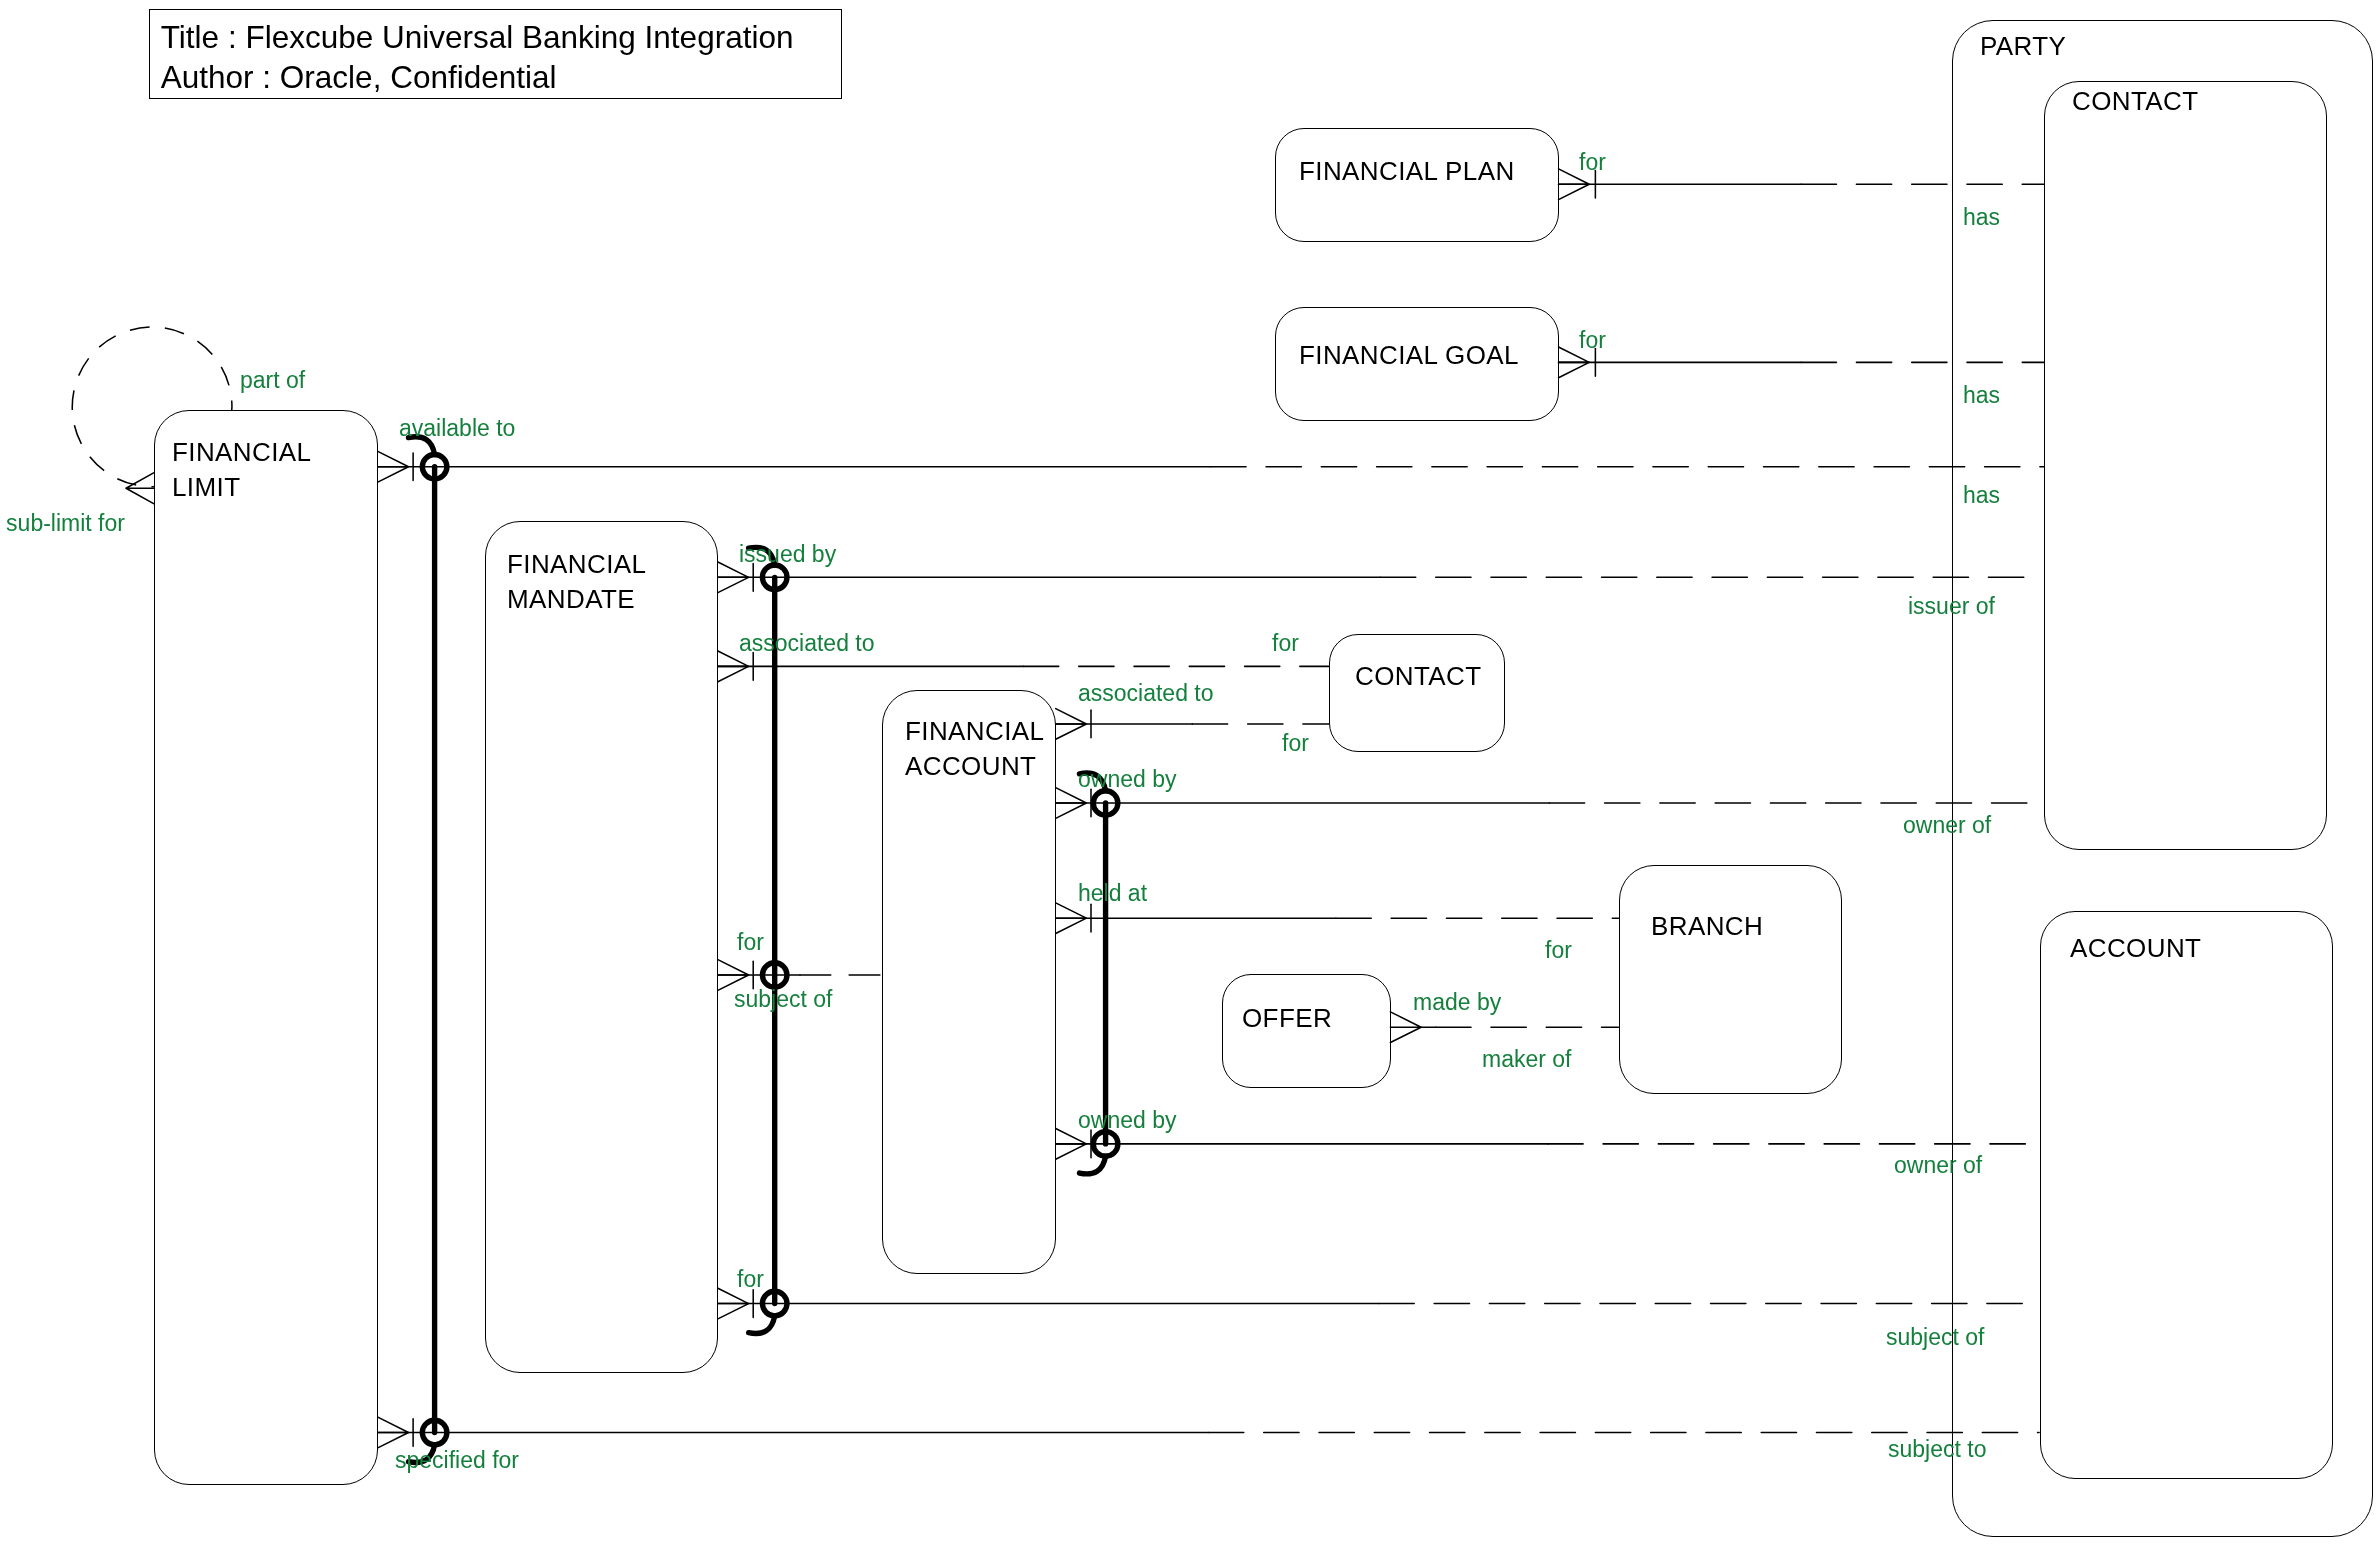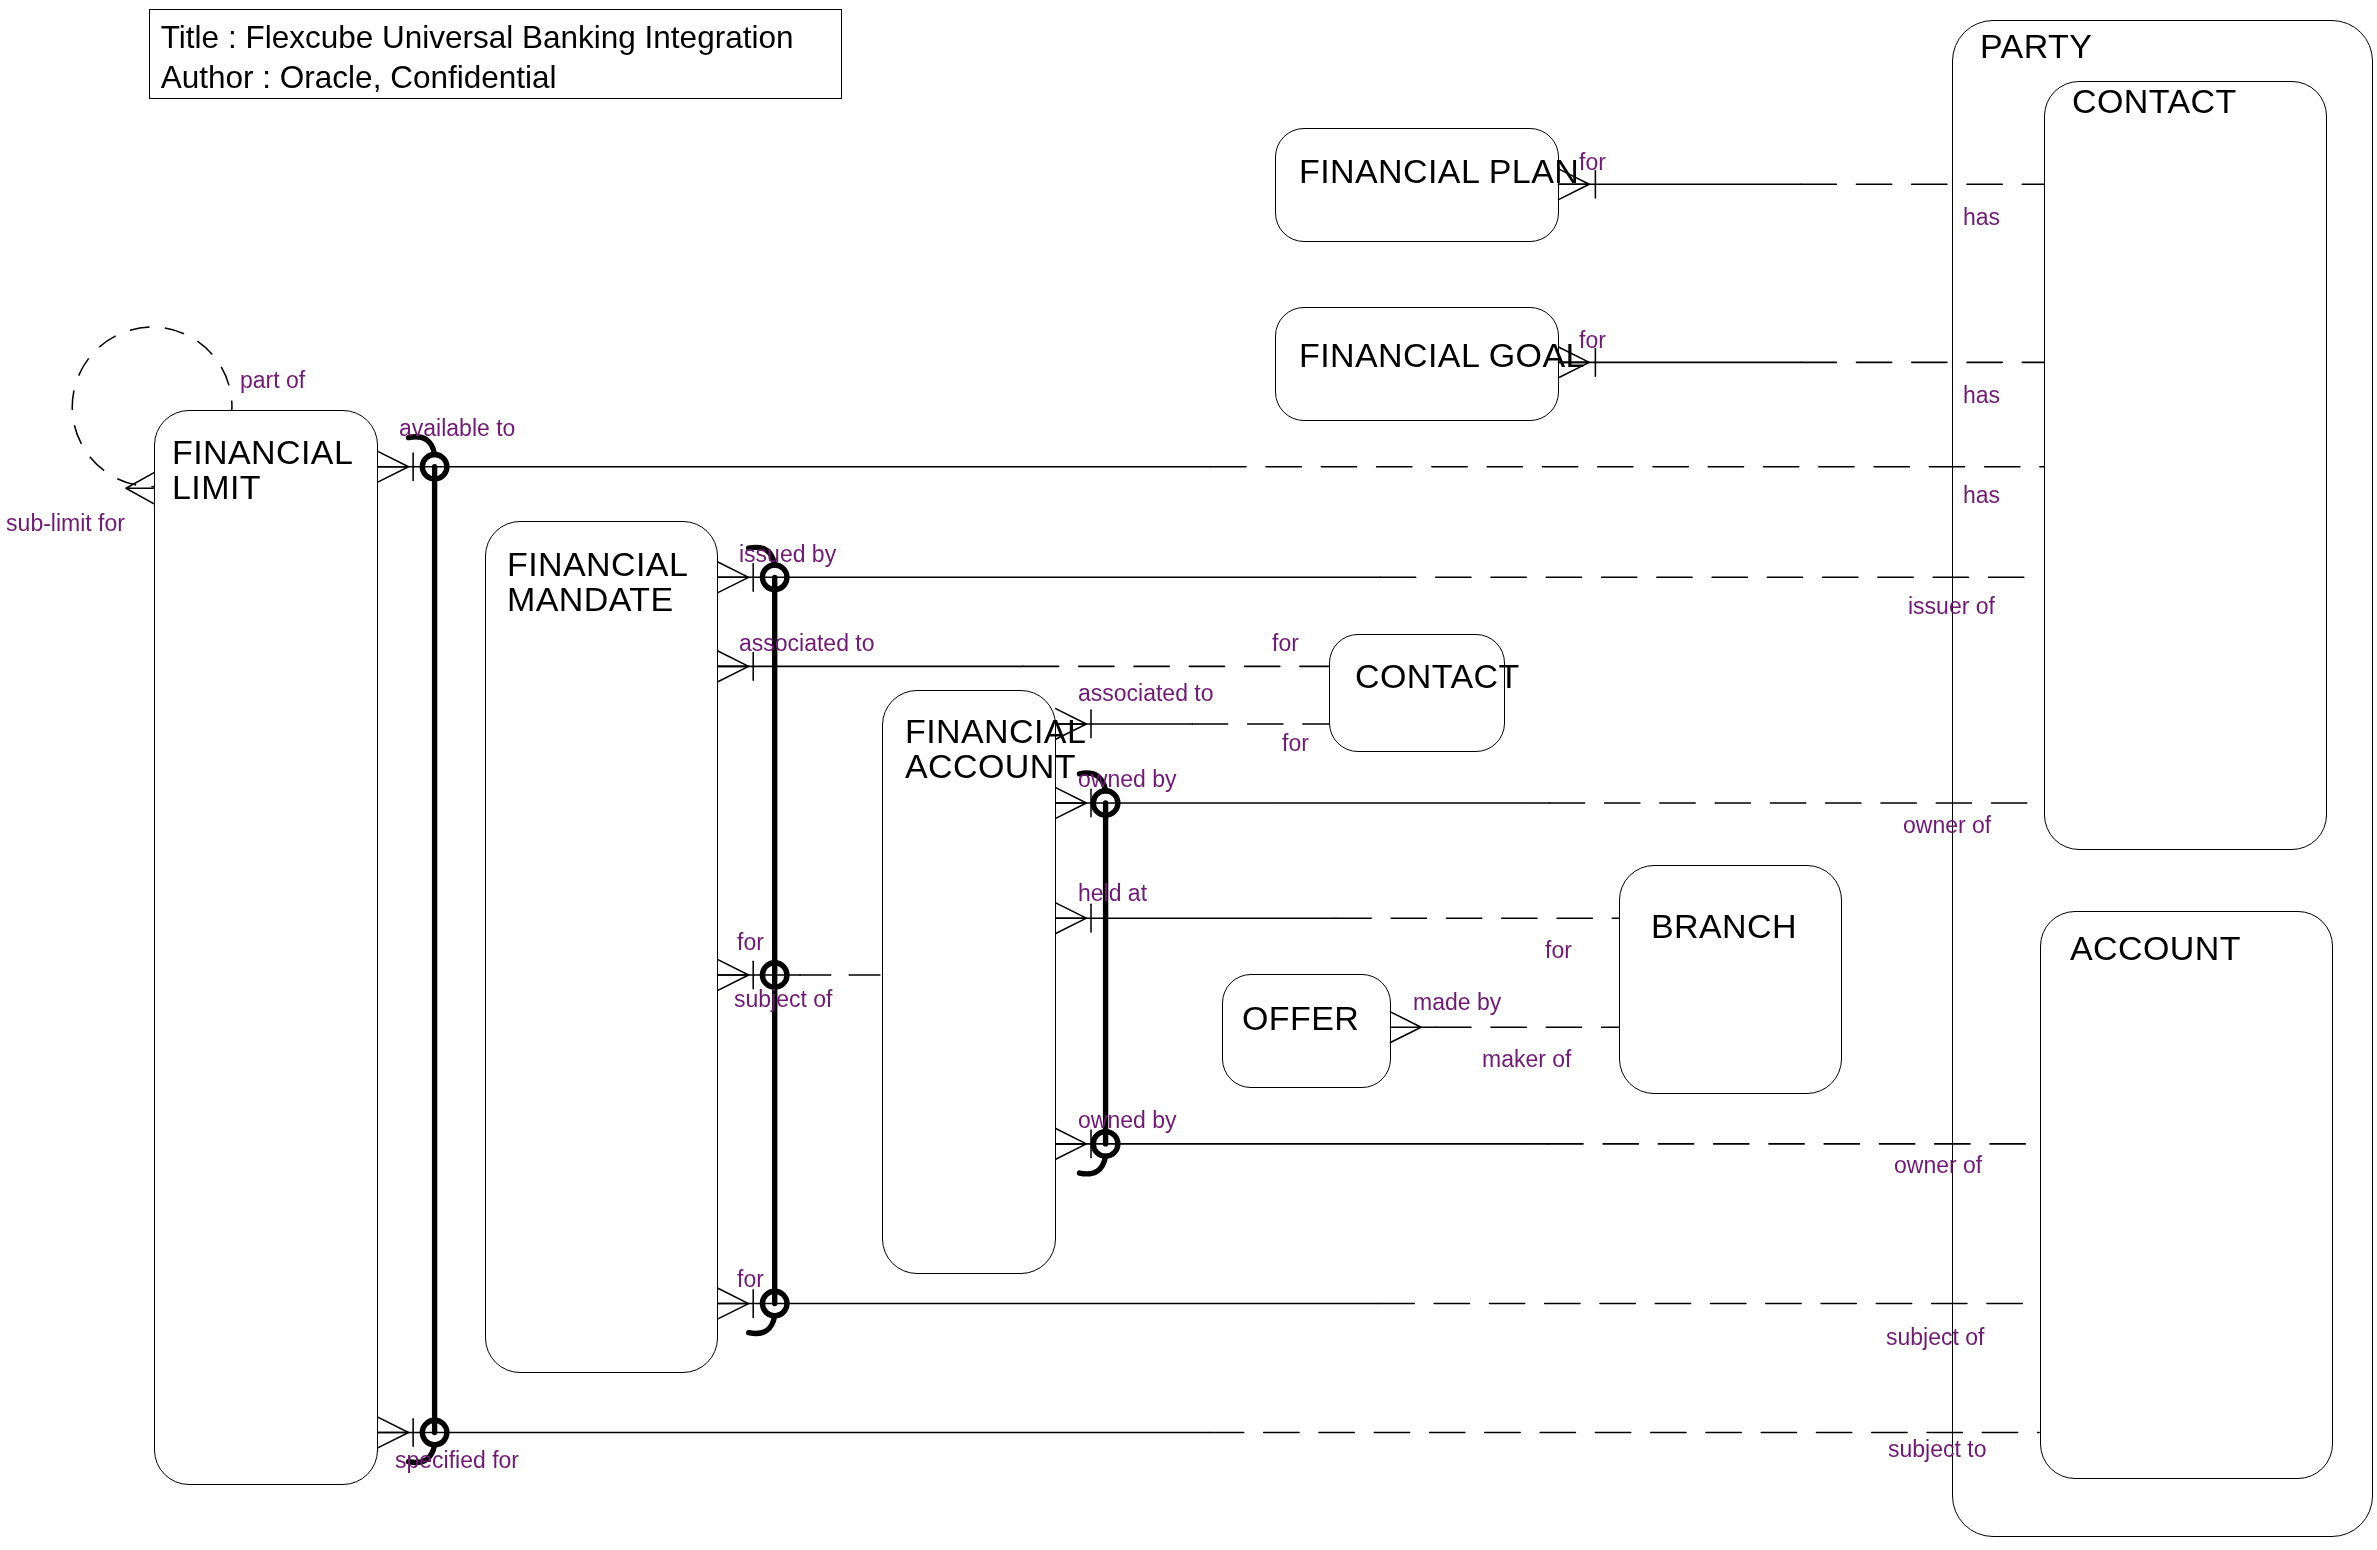--- a/index.html
+++ b/index.html
@@ -7,25 +7,25 @@
     position:relative;width:2377px;height:1550px;background:#ffffff;
     font-family:"Liberation Sans", sans-serif;color:#000;overflow:hidden;
   }
   svg.layer{position:absolute;left:0;top:0;width:2377px;height:1550px;}
   .ent{
     position:absolute;background:#ffffff;border:1.5px solid #000000;
     border-radius:35px;box-sizing:border-box;
   }
   .ent.small{border-radius:29px;}
   .ent-label{
-    position:absolute;font-size:34px;line-height:35px;letter-spacing:0.4px;
+    position:absolute;font-size:26px;line-height:35px;letter-spacing:0.4px;
     white-space:pre-line;color:#000;
   }
   .rl{
-    position:absolute;font-size:23px;line-height:26px;white-space:nowrap;color:#701a75;
+    position:absolute;font-size:23px;line-height:26px;white-space:nowrap;color:#15803d;
   }
   #title-box{
     position:absolute;left:149px;top:9.2px;width:693px;height:90px;
     border:1.5px solid #000;box-sizing:border-box;background:#fff;
   }
   #title-box .tline{position:absolute;left:10.8px;font-size:31.5px;line-height:37px;white-space:nowrap;}
   #title-line1{top:9.2px;}
   #title-line2{top:49px;}
 </style>
 </head>

